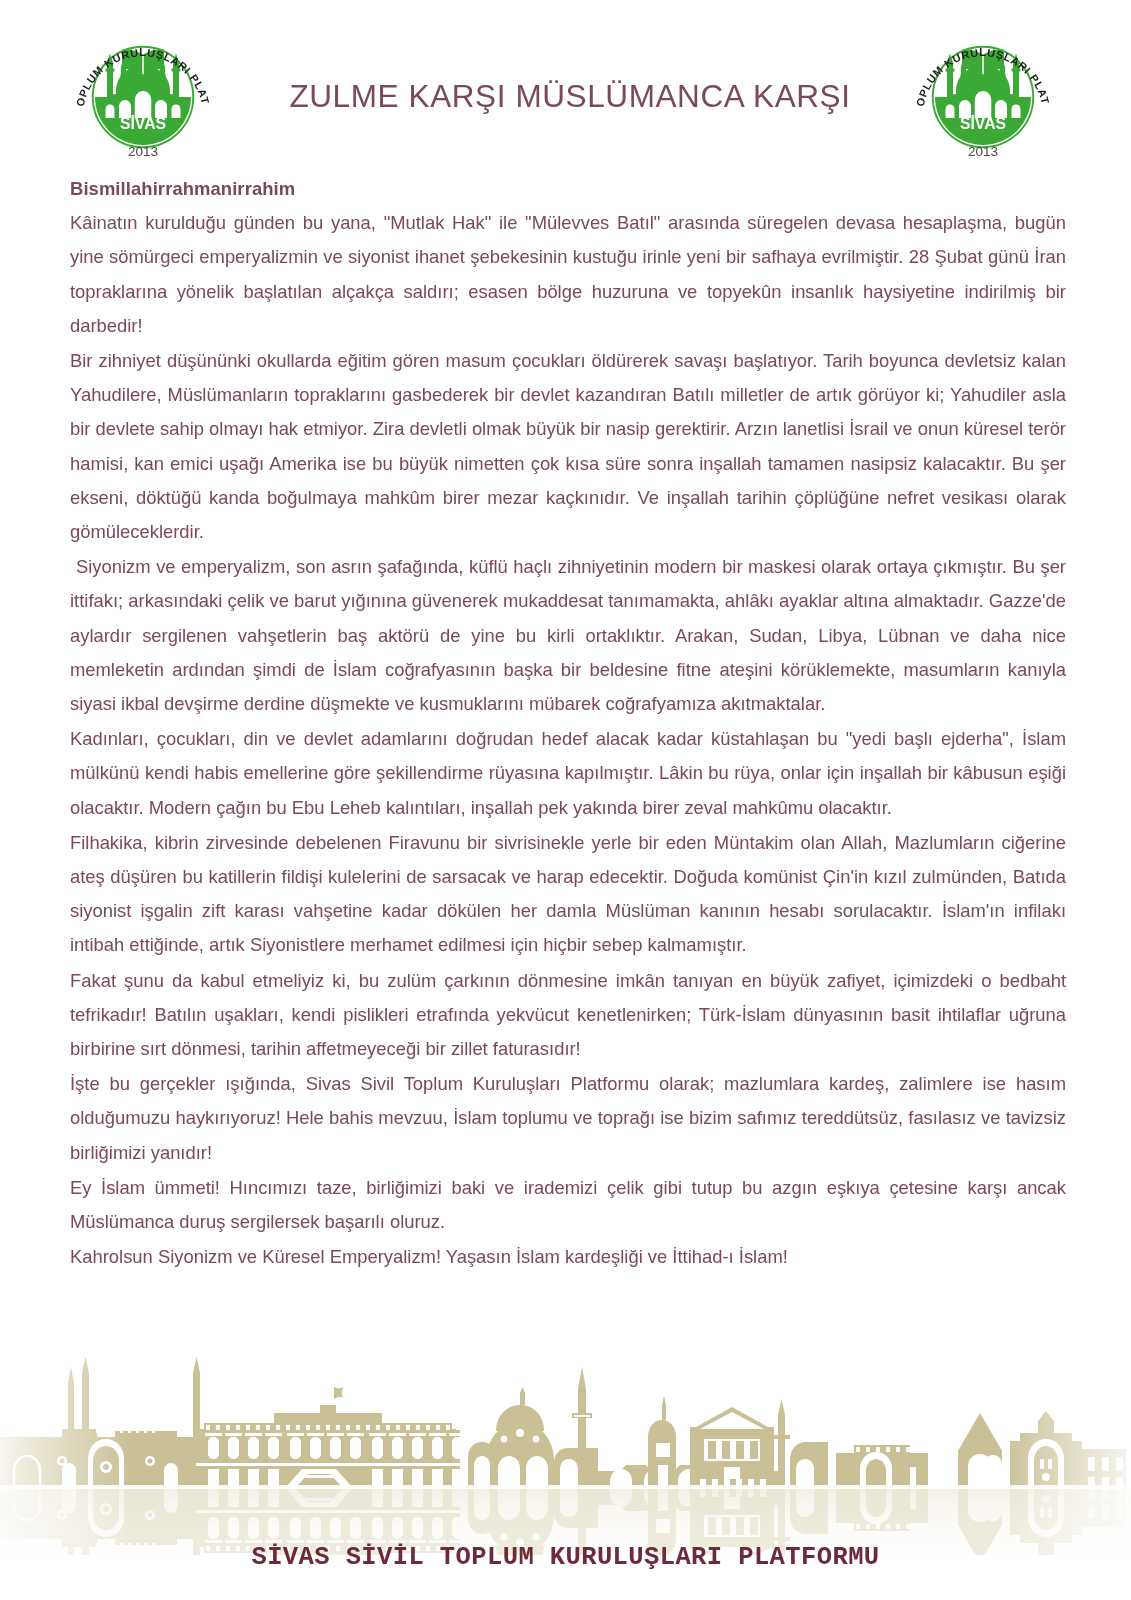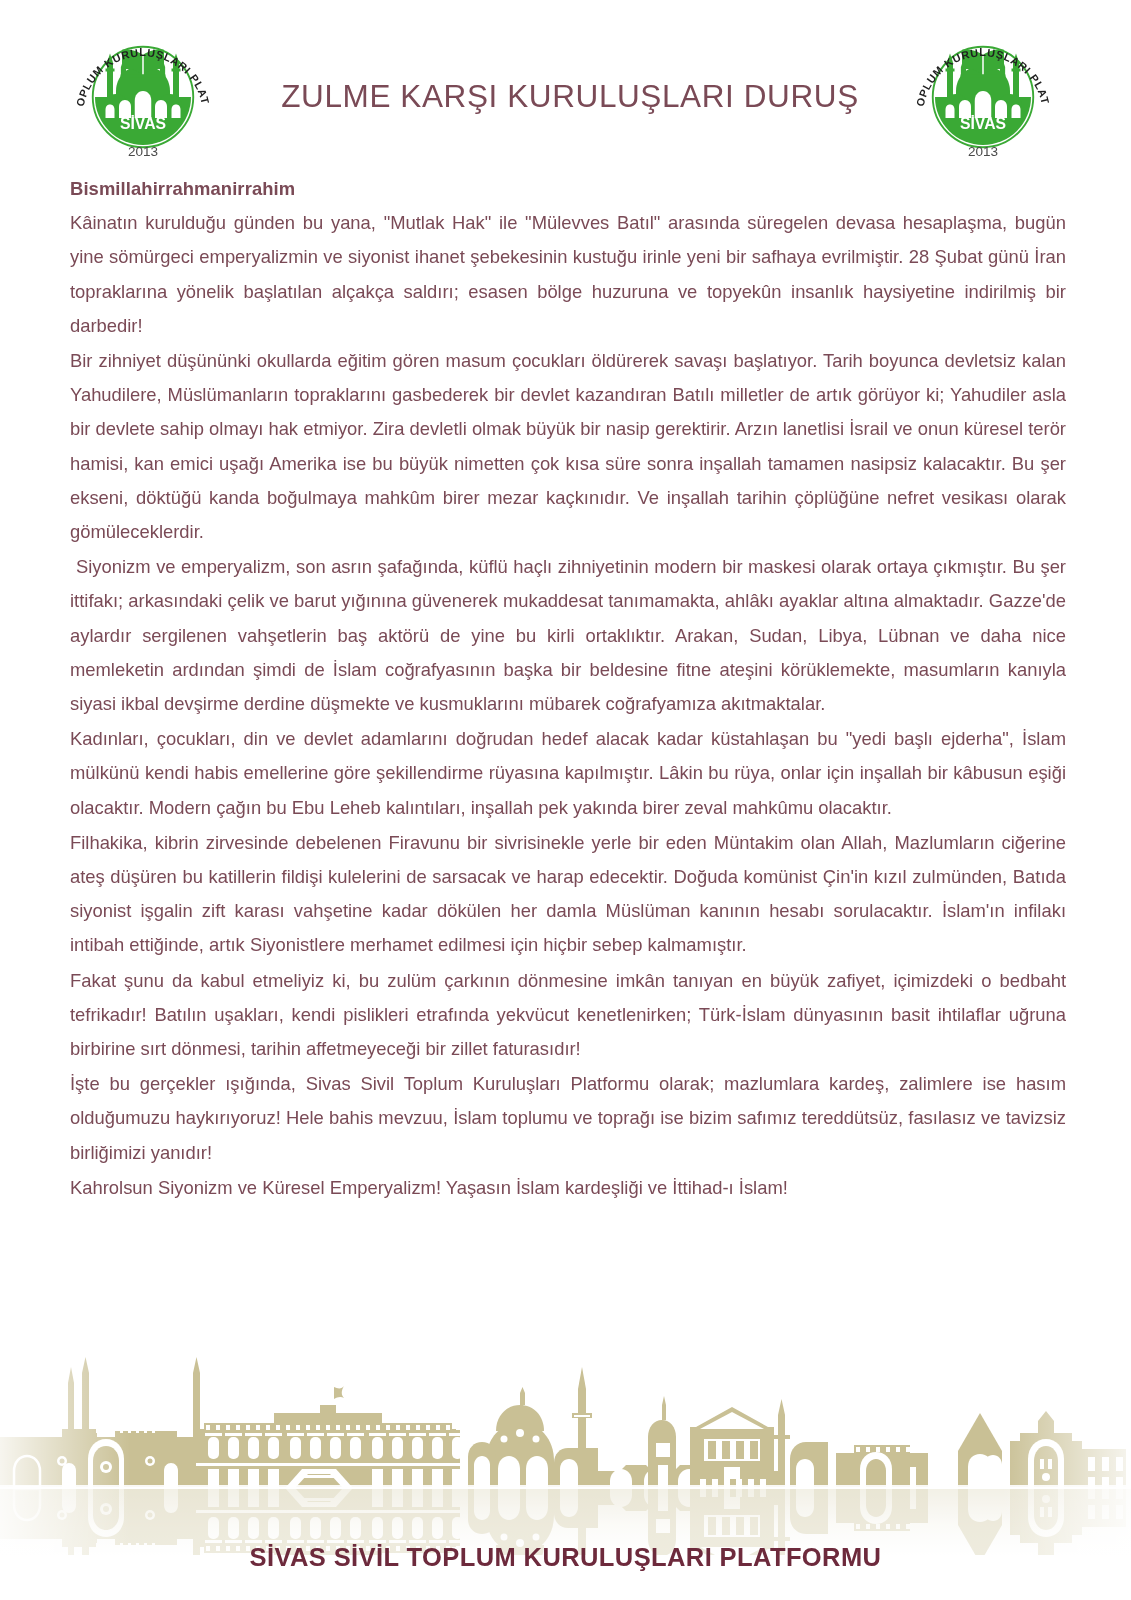--- a/index.html
+++ b/index.html
@@ -77,20 +77,21 @@
   }
   .content p:last-child { text-align: left; }
 
   
   .footer {
     position: absolute;
     left: 0;
     bottom: 0;
     width: 1131px;
     height: 245px;
+    font-family: Liberation Mono, monospace;
   }
   .skyline-wrap {
     position: absolute;
     left: 0;
     top: 0;
     width: 1131px;
     height: 200px;
   }
   .skyline-wrap svg {
     display: block;
@@ -160,21 +161,21 @@
         <text x="100" y="143" text-anchor="middle" fill="#ffffff" font-family="Liberation Sans, sans-serif" font-size="21" font-weight="700">SİVAS</text>
 
         <text x="100" y="178" text-anchor="middle" fill="#4a4a4a" font-family="Liberation Sans, sans-serif" font-size="18">2013</text>
 
         <text fill="#1f1f1f" font-family="Liberation Sans, sans-serif" font-size="14.5" font-weight="700" letter-spacing="1">
           <textPath href="#arcTopL" startOffset="50%" text-anchor="middle">SİVİL TOPLUM KURULUŞLARI PLATFORMU</textPath>
         </text>
       </svg>
     </div>
 
-    <div class="doc-title">ZULME KARŞI KURULUŞLARI DURUŞ</div>
+    <div class="doc-title">ZULME KARŞI MÜSLÜMANCA KARŞI</div>
 
     <div class="logo right">
       <svg viewBox="0 0 200 200" xmlns="http://www.w3.org/2000/svg" aria-hidden="true">
         <defs>
           <path id="arcTopR" d="M 22,108 A 80,80 0 0 1 178,108"></path>
         </defs>
         <circle cx="100" cy="100" r="67" fill="none" stroke="#3aa935" stroke-width="2.5"></circle>
         <path d="M 36,100 A 64,64 0 0 0 164,100 Z" fill="#3aa935"></path>
         <g fill="#3aa935">
           <path d="M56 42 l4 12 v54 h-8 V54 z"></path>
@@ -212,20 +213,21 @@
 
   <div class="content">
     <p class="bismillah">Bismillahirrahmanirrahim</p>
     <p>Kâinatın kurulduğu günden bu yana, "Mutlak Hak" ile "Mülevves Batıl" arasında süregelen devasa hesaplaşma, bugün yine sömürgeci emperyalizmin ve siyonist ihanet şebekesinin kustuğu irinle yeni bir safhaya evrilmiştir. 28 Şubat günü İran topraklarına yönelik başlatılan alçakça saldırı; esasen bölge huzuruna ve topyekûn insanlık haysiyetine indirilmiş bir darbedir!</p>
     <p>Bir zihniyet düşününki okullarda eğitim gören masum çocukları öldürerek savaşı başlatıyor. Tarih boyunca devletsiz kalan Yahudilere, Müslümanların topraklarını gasbederek bir devlet kazandıran Batılı milletler de artık görüyor ki; Yahudiler asla bir devlete sahip olmayı hak etmiyor. Zira devletli olmak büyük bir nasip gerektirir. Arzın lanetlisi İsrail ve onun küresel terör hamisi, kan emici uşağı Amerika ise bu büyük nimetten çok kısa süre sonra inşallah tamamen nasipsiz kalacaktır. Bu şer ekseni, döktüğü kanda boğulmaya mahkûm birer mezar kaçkınıdır. Ve inşallah tarihin çöplüğüne nefret vesikası olarak gömüleceklerdir.</p>
     <p class="lead-space"> Siyonizm ve emperyalizm, son asrın şafağında, küflü haçlı zihniyetinin modern bir maskesi olarak ortaya çıkmıştır. Bu şer ittifakı; arkasındaki çelik ve barut yığınına güvenerek mukaddesat tanımamakta, ahlâkı ayaklar altına almaktadır. Gazze'de aylardır sergilenen vahşetlerin baş aktörü de yine bu kirli ortaklıktır. Arakan, Sudan, Libya, Lübnan ve daha nice memleketin ardından şimdi de İslam coğrafyasının başka bir beldesine fitne ateşini körüklemekte, masumların kanıyla siyasi ikbal devşirme derdine düşmekte ve kusmuklarını mübarek coğrafyamıza akıtmaktalar.</p>
     <p>Kadınları, çocukları, din ve devlet adamlarını doğrudan hedef alacak kadar küstahlaşan bu "yedi başlı ejderha", İslam mülkünü kendi habis emellerine göre şekillendirme rüyasına kapılmıştır. Lâkin bu rüya, onlar için inşallah bir kâbusun eşiği olacaktır. Modern çağın bu Ebu Leheb kalıntıları, inşallah pek yakında birer zeval mahkûmu olacaktır.</p>
     <p>Filhakika, kibrin zirvesinde debelenen Firavunu bir sivrisinekle yerle bir eden Müntakim olan Allah, Mazlumların ciğerine ateş düşüren bu katillerin fildişi kulelerini de sarsacak ve harap edecektir. Doğuda komünist Çin'in kızıl zulmünden, Batıda siyonist işgalin zift karası vahşetine kadar dökülen her damla Müslüman kanının hesabı sorulacaktır. İslam'ın infilakı intibah ettiğinde, artık Siyonistlere merhamet edilmesi için hiçbir sebep kalmamıştır.</p>
     <p>Fakat şunu da kabul etmeliyiz ki, bu zulüm çarkının dönmesine imkân tanıyan en büyük zafiyet, içimizdeki o bedbaht tefrikadır! Batılın uşakları, kendi pislikleri etrafında yekvücut kenetlenirken; Türk-İslam dünyasının basit ihtilaflar uğruna birbirine sırt dönmesi, tarihin affetmeyeceği bir zillet faturasıdır!</p>
     <p>İşte bu gerçekler ışığında, Sivas Sivil Toplum Kuruluşları Platformu olarak; mazlumlara kardeş, zalimlere ise hasım olduğumuzu haykırıyoruz! Hele bahis mevzuu, İslam toplumu ve toprağı ise bizim safımız tereddütsüz, fasılasız ve tavizsiz birliğimizi yanıdır!</p>
+    <p>Ey İslam ümmeti! Hıncımızı taze, birliğimizi baki ve irademizi çelik gibi tutup bu azgın eşkıya çetesine karşı ancak Müslümanca duruş sergilersek başarılı oluruz.</p>
     <p>Kahrolsun Siyonizm ve Küresel Emperyalizm! Yaşasın İslam kardeşliği ve İttihad-ı İslam!</p>
   </div>
 
   <div class="footer">
 
     <div class="skyline-wrap">
       <svg viewBox="0 0 1131 200" xmlns="http://www.w3.org/2000/svg" preserveAspectRatio="none" aria-hidden="true">
         <defs>
           <linearGradient id="reflFade" x1="0" y1="0" x2="0" y2="1">
             <stop offset="0%" stop-color="#c9c095" stop-opacity="0.42"></stop>

